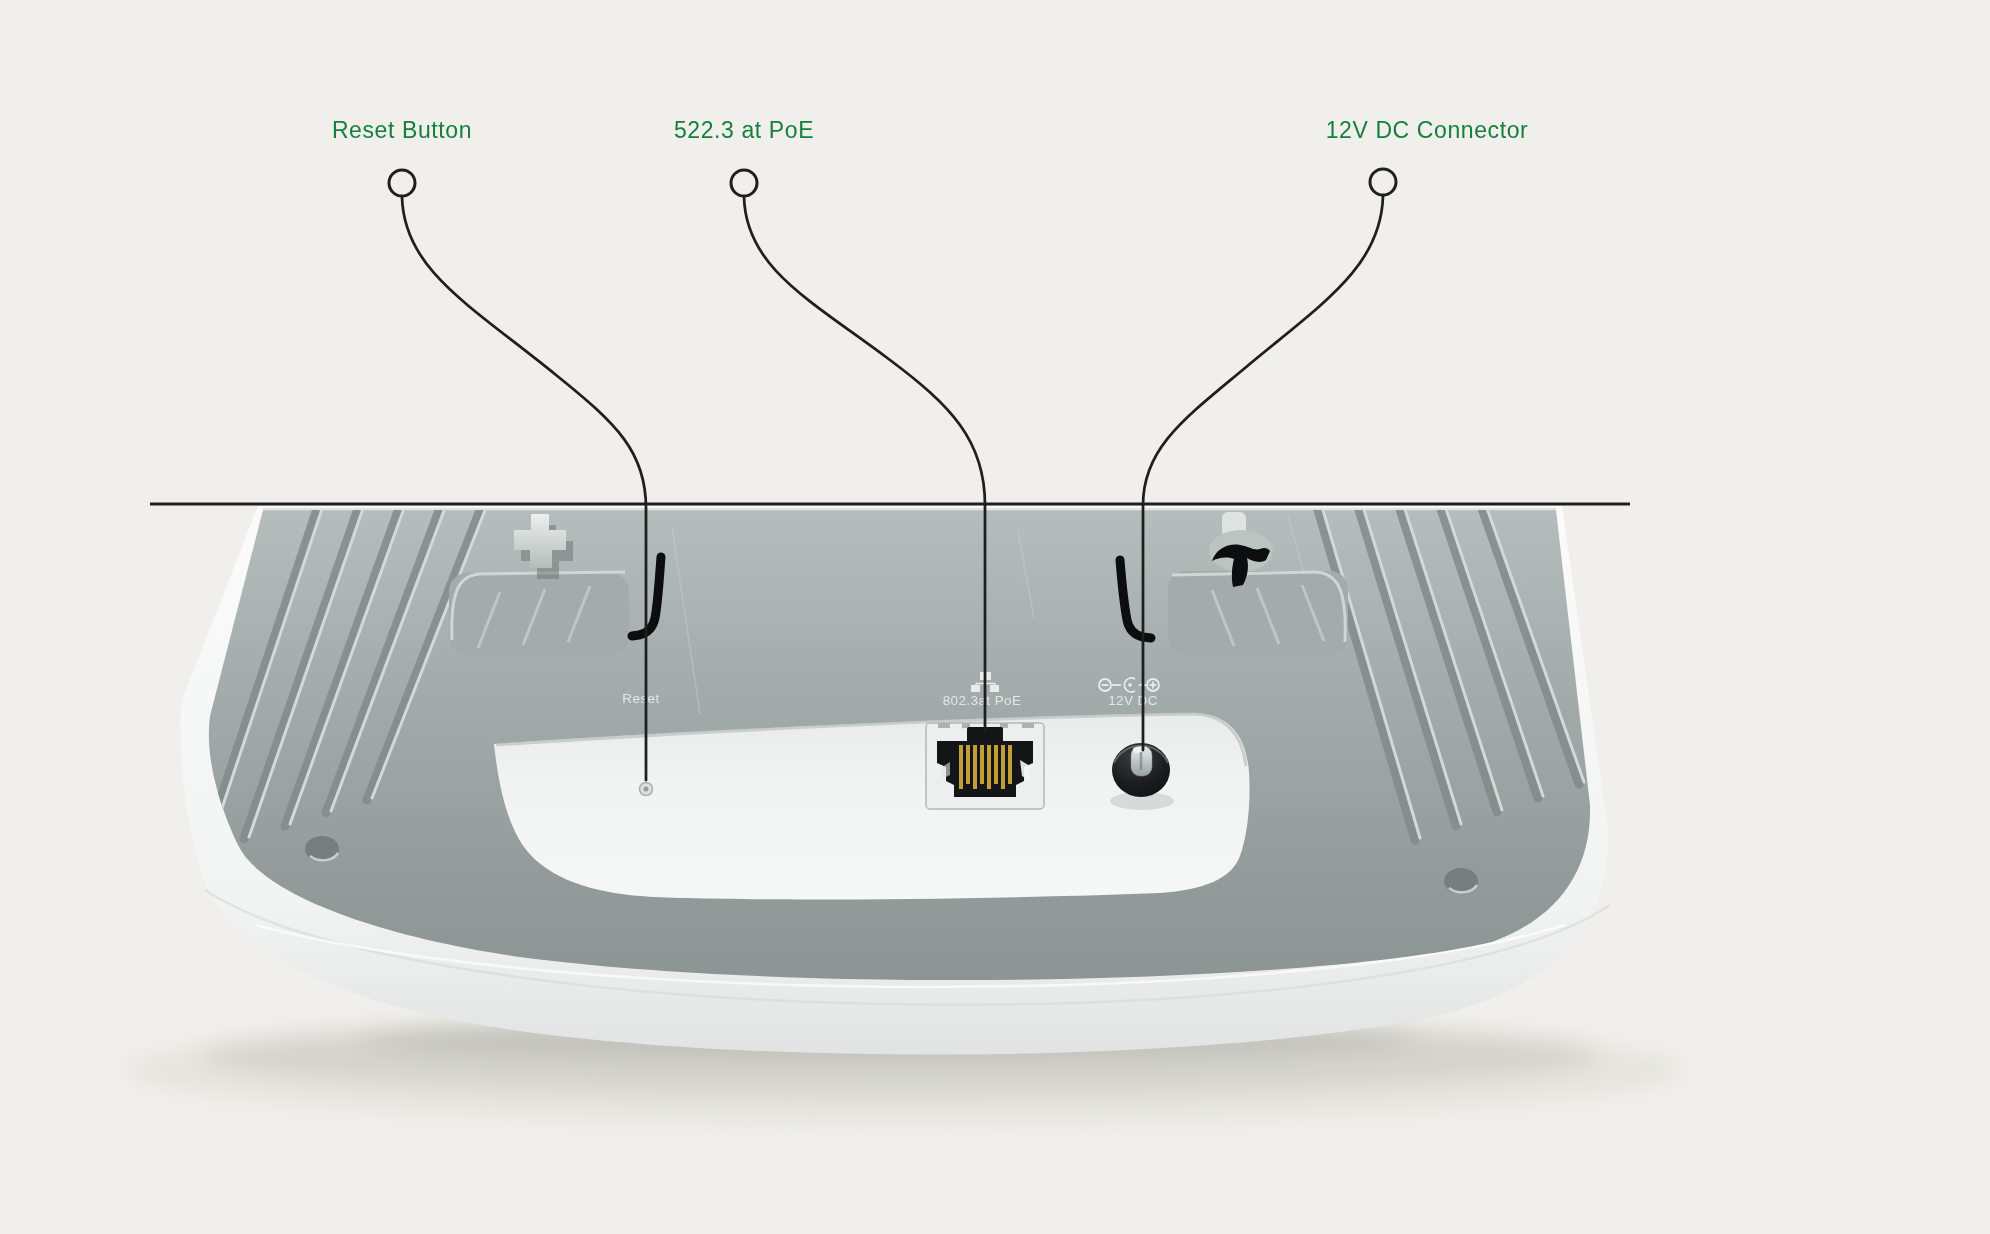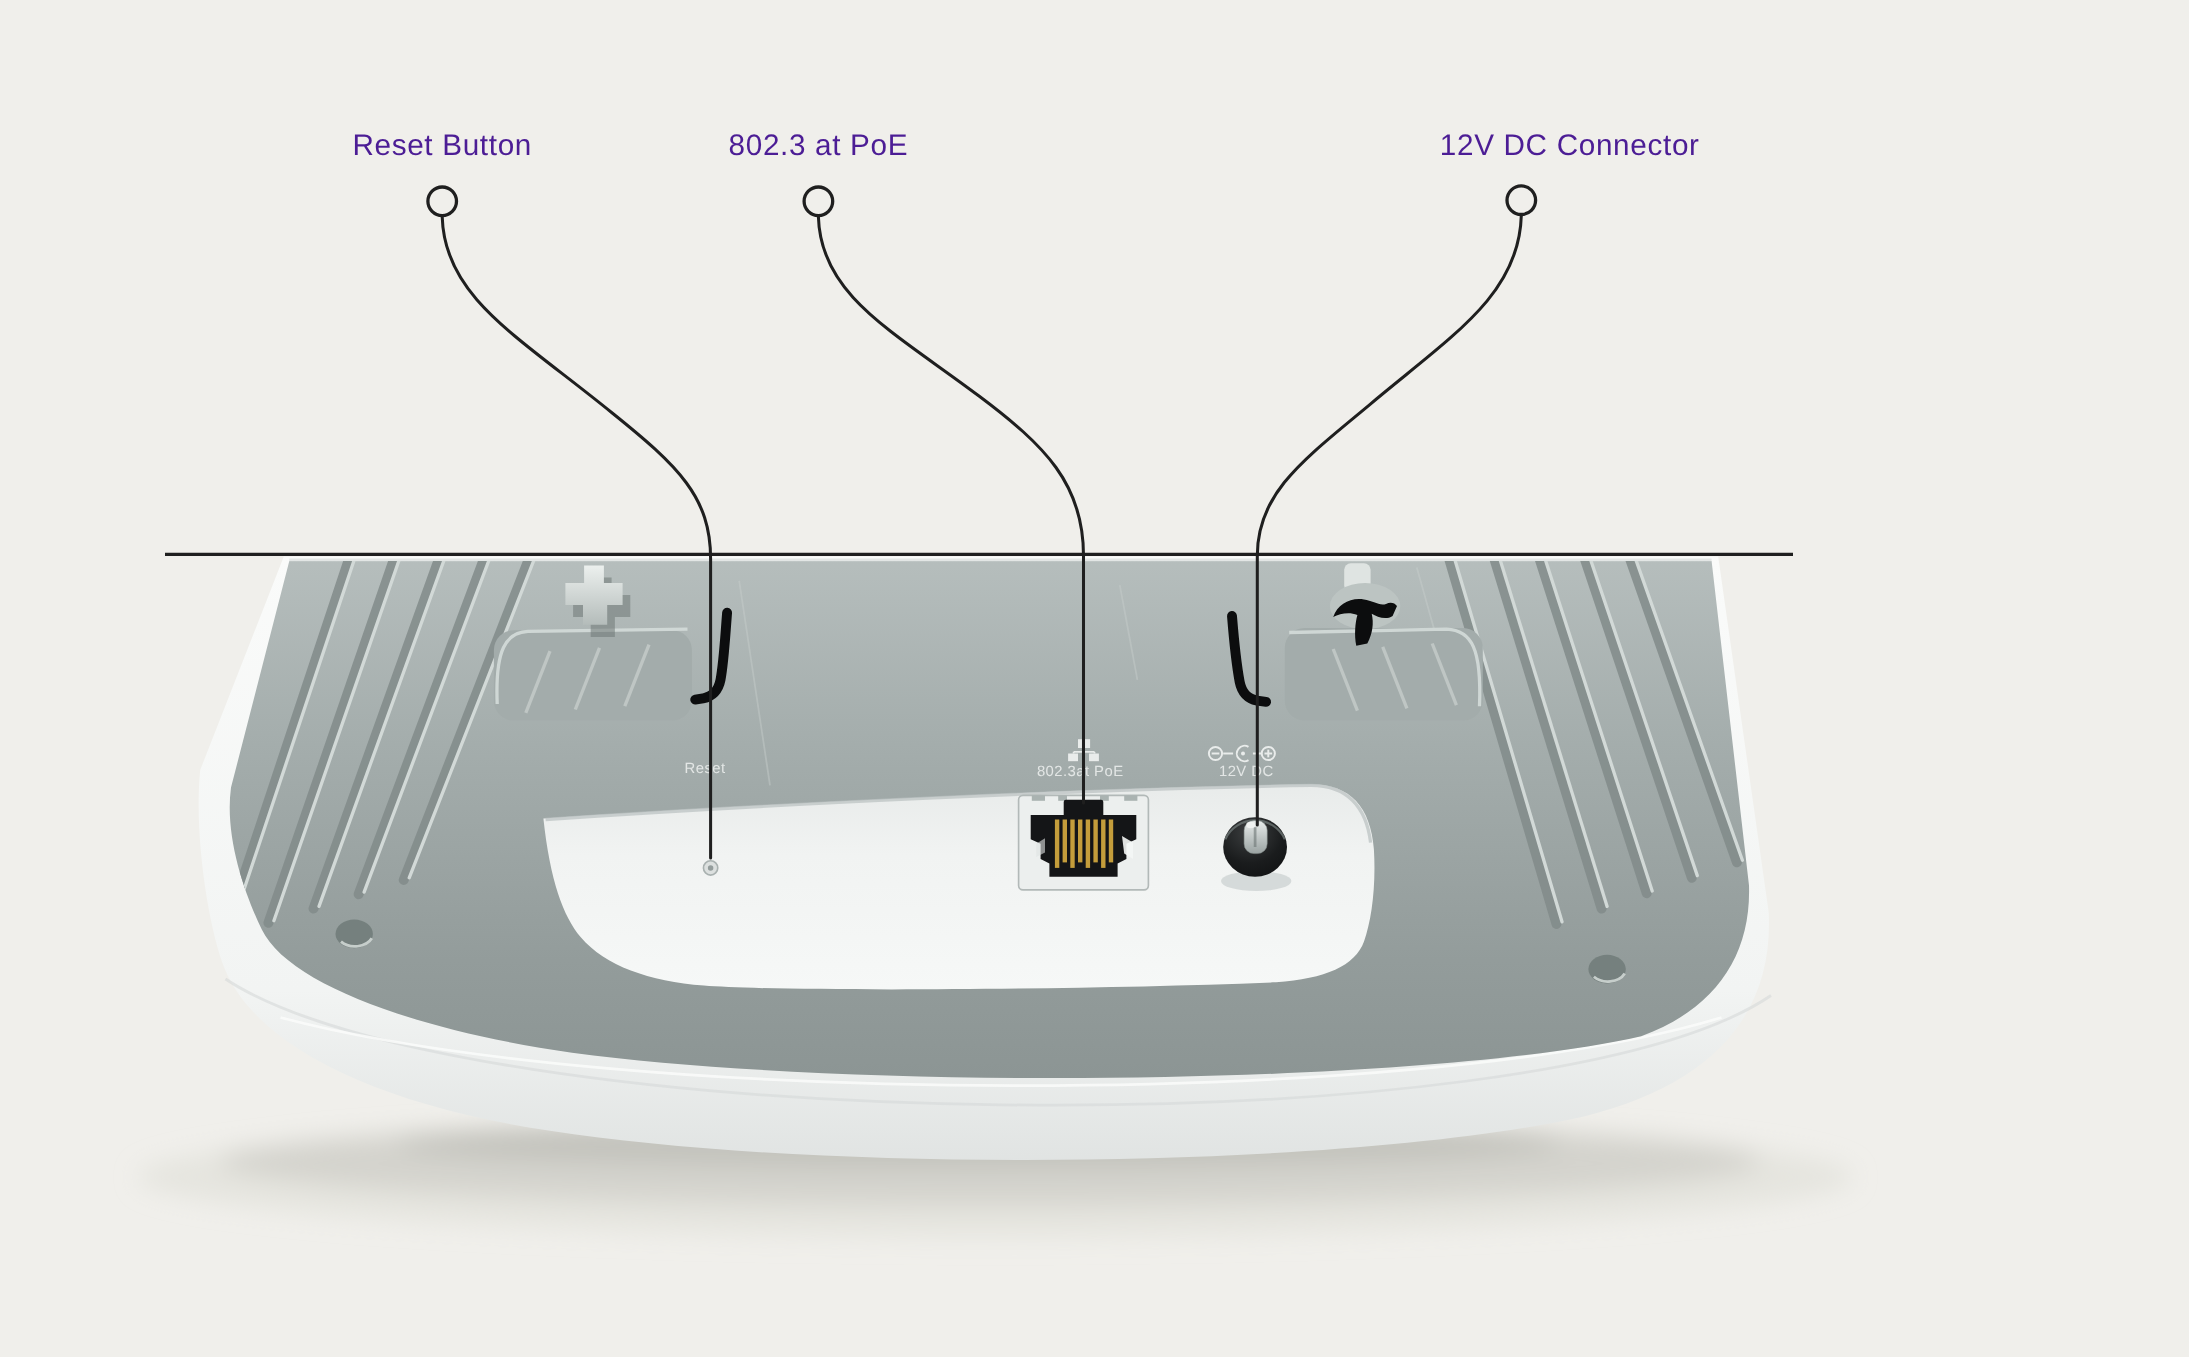--- a/index.html
+++ b/index.html
@@ -1,22 +1,22 @@
 <!DOCTYPE html>
 <html><head>
 <meta charset="utf-8">
 <style>
   html,body{margin:0;padding:0;}
   body{font-family:"Liberation Sans",sans-serif;}
   .stage{position:relative;width:1990px;height:1234px;background:#f0efeb;overflow:hidden;}
   .stage svg{position:absolute;left:0;top:0;}
   .callout-label{
     position:absolute;top:116px;transform:translateX(-50%);
-    font-size:27px;line-height:1.25;letter-spacing:.6px;
-    color:#4c1d95;white-space:nowrap;text-align:center;
+    font-size:23px;line-height:1.25;letter-spacing:.6px;
+    color:#15803d;white-space:nowrap;text-align:center;
   }
   .print-text{
     font-family:"Liberation Sans",sans-serif;
     font-size:13.5px;letter-spacing:.4px;
     fill:#e9eceb;opacity:.92;
   }
 </style>
 </head>
 <body>
 
@@ -261,15 +261,15 @@
       <path stroke-width="2.75" stroke-linecap="round" d="M 744,197 C 746,268 810,300 890,360 C 950,405 985,440 985,505 L 985,730"></path>
       <path stroke-width="2.75" stroke-linecap="round" d="M 1383,196 C 1381,268 1320,305 1245,368 C 1185,418 1143,448 1143,505 L 1143,750"></path>
 
       <circle cx="402" cy="183" r="13" stroke-width="3" fill="#f0efeb"></circle>
       <circle cx="744" cy="183" r="13" stroke-width="3" fill="#f0efeb"></circle>
       <circle cx="1383" cy="182" r="13" stroke-width="3" fill="#f0efeb"></circle>
     </g>
   </svg>
 
   <div class="callout-label" style="left:402px">Reset Button</div>
-  <div class="callout-label" style="left:744px">802.3 at PoE</div>
+  <div class="callout-label" style="left:744px">522.3 at PoE</div>
   <div class="callout-label" style="left:1427px">12V DC Connector</div>
 </div>
 
 </body></html>

